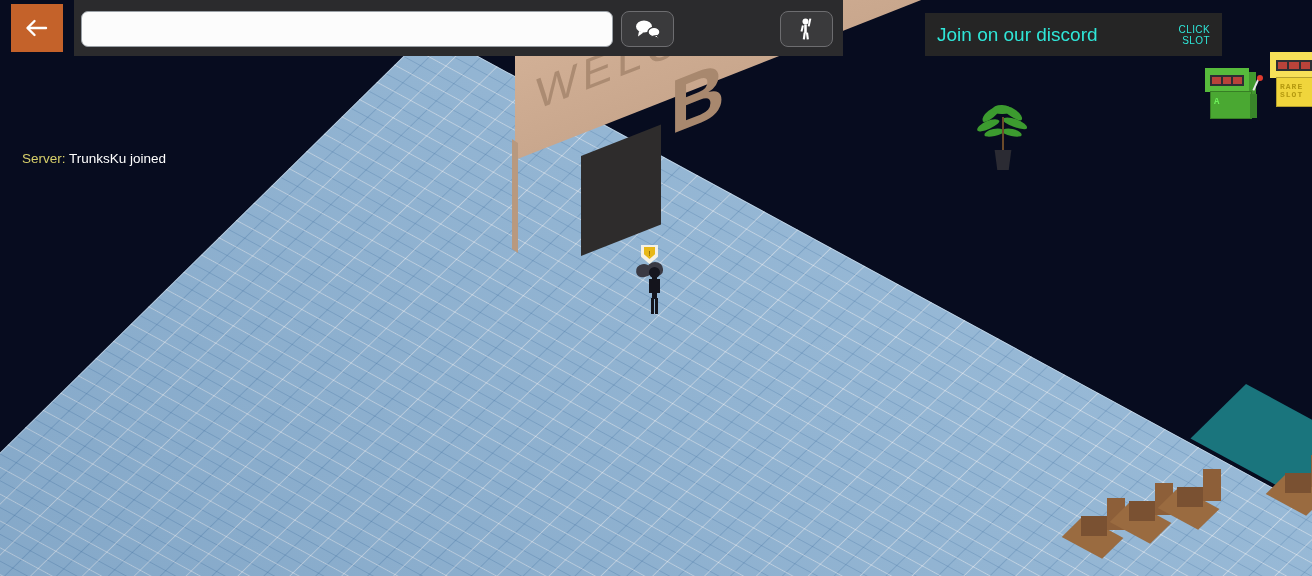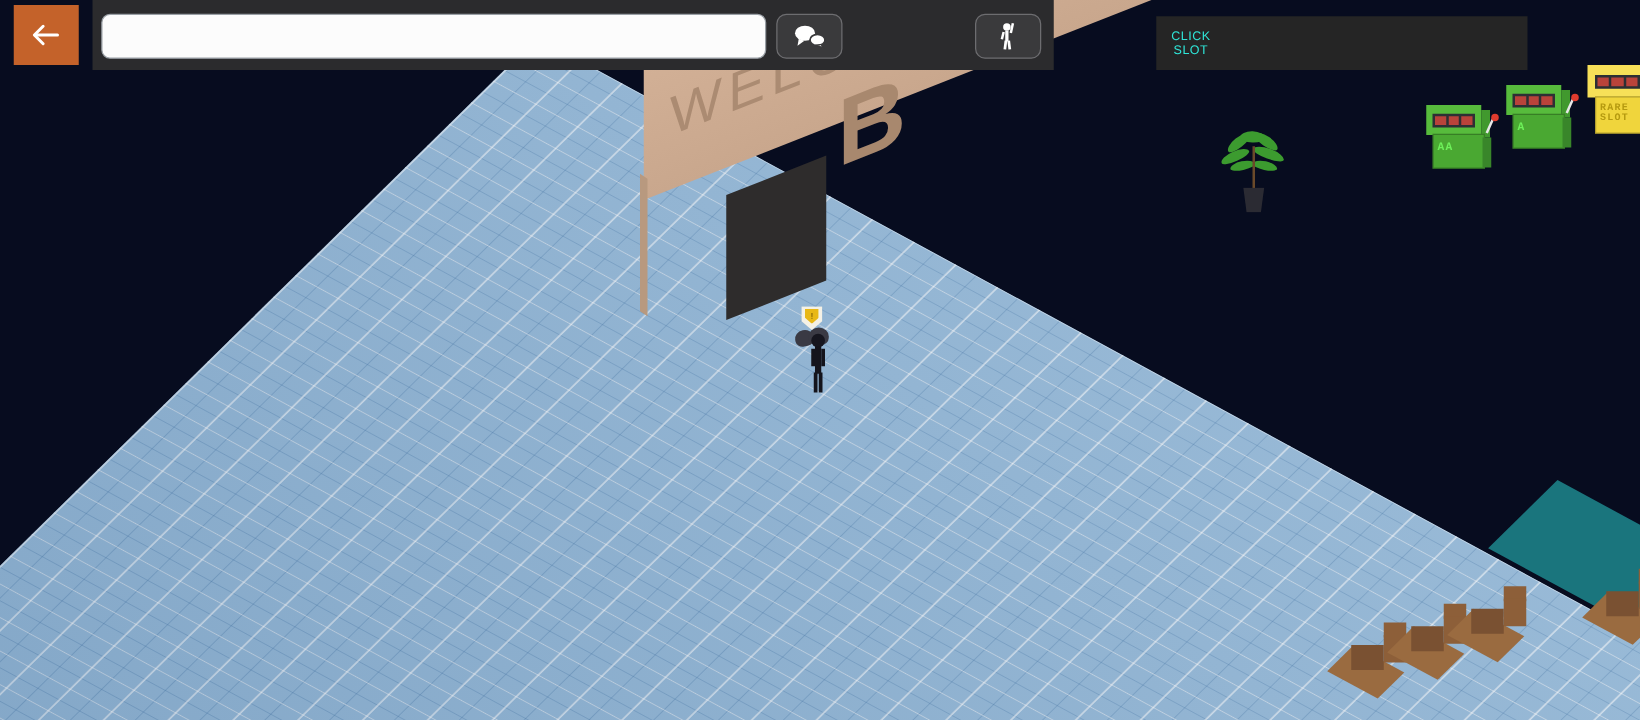--- a/index.html
+++ b/index.html
@@ -340,21 +340,21 @@
   #discord-text {
     color: #2fe6d8;
     font-size: 19px;
     font-family: "Liberation Sans", sans-serif;
     white-space: nowrap;
   }
   #discord-cta {
     color: #2fe6d8;
     font-size: 10px;
     line-height: 11px;
-    text-align: center;
+    text-align: right;
     font-family: "Liberation Sans", sans-serif;
     letter-spacing: 0.4px;
   }
 
   
   #chat-log {
     position: absolute;
     left: 22px;
     top: 150px;
     width: 400px;
@@ -398,34 +398,20 @@
       <div class="frond" style="left:2px; top:5px; width:22px; height:8px; transform:rotate(-38deg);"></div>
       <div class="frond" style="left:24px; top:4px; width:22px; height:8px; transform:rotate(34deg);"></div>
       <div class="frond" style="left:14px; top:0px; width:20px; height:9px; transform:rotate(2deg);"></div>
       <div class="frond" style="left:6px; top:24px; width:20px; height:7px; transform:rotate(-12deg);"></div>
       <div class="frond" style="left:24px; top:24px; width:20px; height:7px; transform:rotate(12deg);"></div>
       <div class="stem" style="left:24px; top:12px; height:36px;"></div>
       <div class="pot" style="left:14px; top:45px; width:22px; height:20px;"></div>
     </div>
 
 
-    <div class="slot" style="left:1141px; top:84px; width:54px; height:58px;">
-      <div class="head" style="left:0px; top:0px; width:44px; height:24px;"></div>
-      <div class="head-side" style="left:44px; top:4px; width:7px; height:22px;"></div>
-      <div class="reels" style="left:5px; top:7px; width:34px; height:11px;">
-        <div class="reel"></div>
-        <div class="reel"></div>
-        <div class="reel"></div>
-      </div>
-      <div class="lever" style="left:50px; top:10px; height:13px;"></div>
-      <div class="knob" style="left:52px; top:7px;"></div>
-      <div class="cab-front" style="left:5px; top:23px; width:40px; height:26px;"></div>
-      <div class="cab-side" style="left:45px; top:26px; width:7px; height:24px;"></div>
-      <div class="screen-label" style="left:9px; top:30px; font-size:9px;">AA</div>
-    </div>
 
     <div class="slot" style="left:1205px; top:68px; width:54px; height:58px;">
       <div class="head" style="left:0px; top:0px; width:44px; height:24px;"></div>
       <div class="head-side" style="left:44px; top:4px; width:7px; height:22px;"></div>
       <div class="reels" style="left:5px; top:7px; width:34px; height:11px;">
         <div class="reel"></div>
         <div class="reel"></div>
         <div class="reel"></div>
       </div>
       <div class="lever" style="left:50px; top:10px; height:13px;"></div>
@@ -518,20 +504,27 @@
   </div>
 
   <div id="back-button">
     <svg width="24" height="18" viewBox="0 0 24 18">
       <path d="M9.5 2 L2.5 9 L9.5 16" stroke="#ffffff" stroke-width="2.4" fill="none" stroke-linecap="round" stroke-linejoin="round"></path>
       <line x1="3" y1="9" x2="21" y2="9" stroke="#ffffff" stroke-width="2.4" stroke-linecap="round"></line>
     </svg>
   </div>
 
   <div id="discord-banner">
+    <div id="discord-text">Join on our discord</div>
     <div id="discord-cta">
       <div>CLICK</div>
       <div>SLOT</div>
     </div>
   </div>
 
+  <div id="chat-log">
+    <div class="chat-line">
+      <span class="sender">Server:</span>
+      <span>TrunksKu joined</span>
+    </div>
+  </div>
 
 </div>
 
 </body></html>

